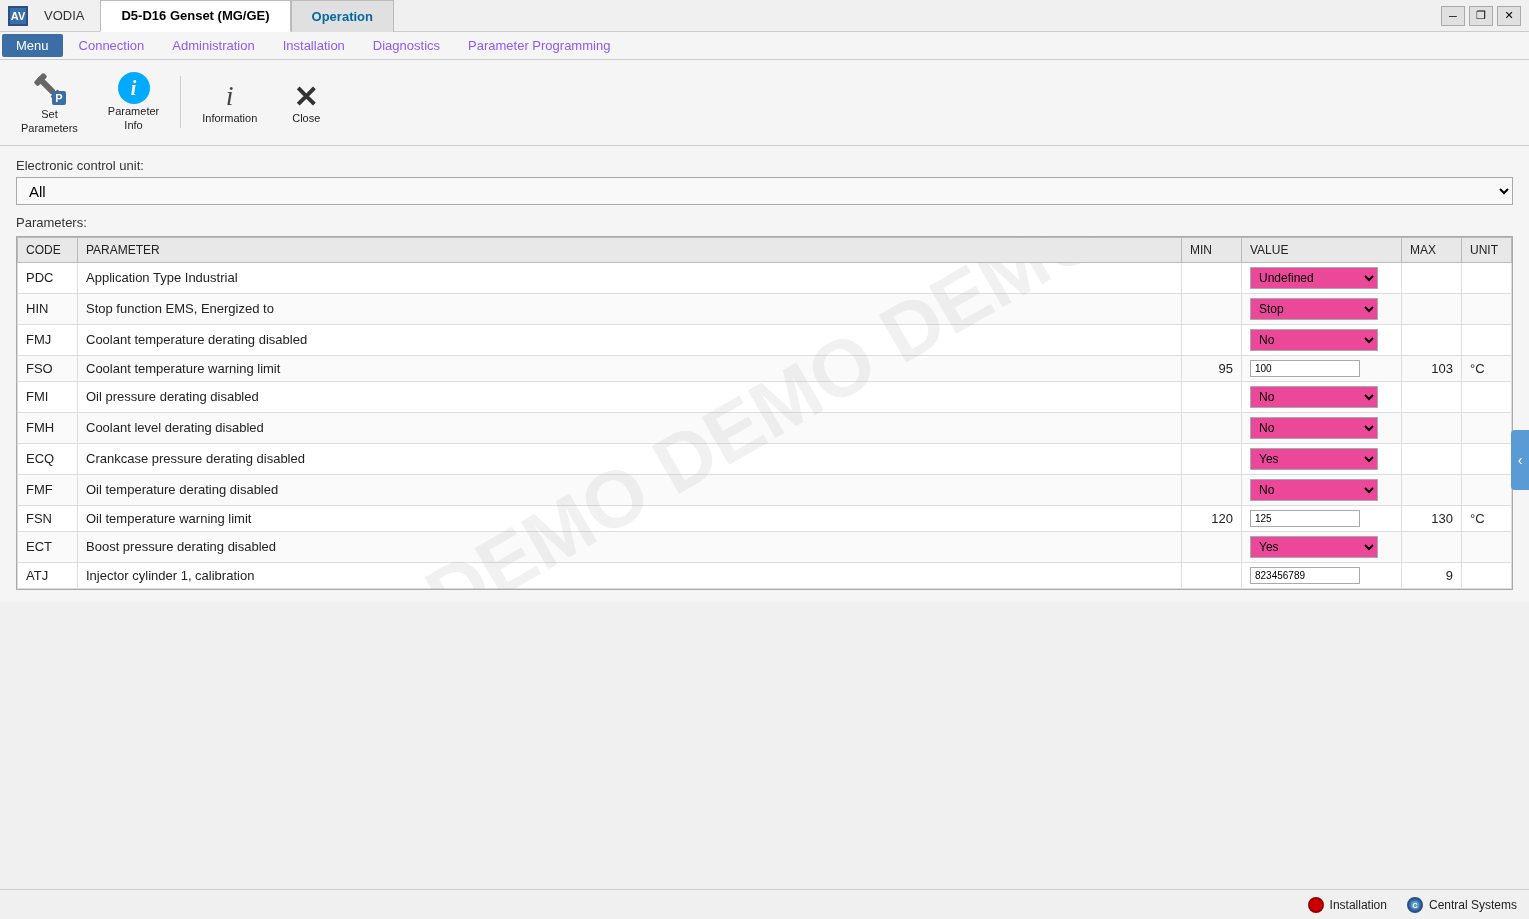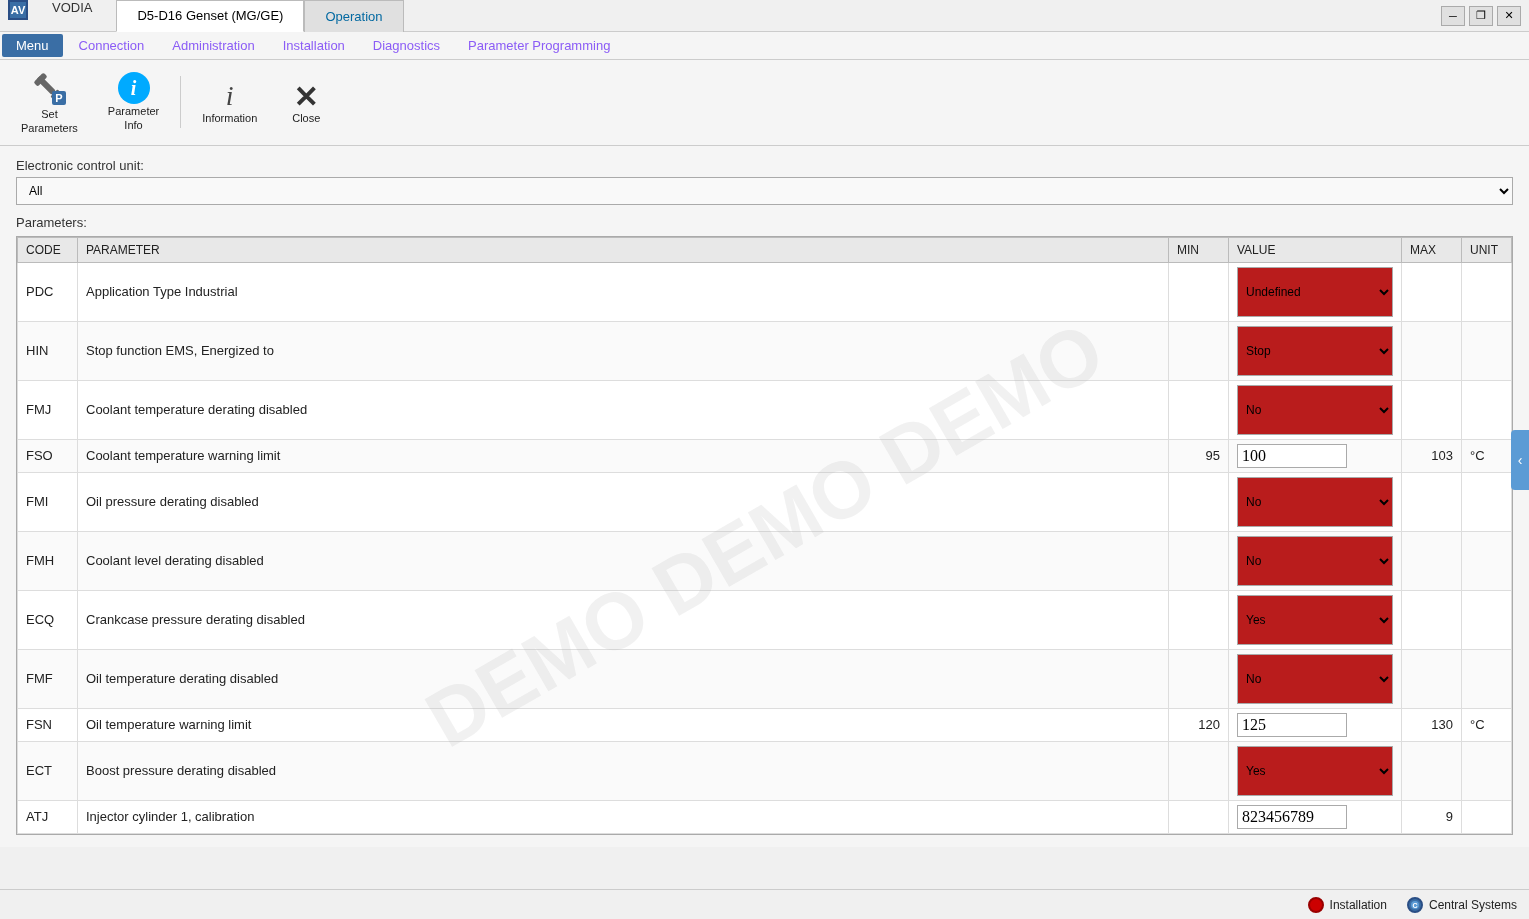--- a/index.html
+++ b/index.html
@@ -3,24 +3,24 @@
   <meta charset="utf-8">
   <style>
     * { box-sizing: border-box; margin: 0; padding: 0; }
     body { font-family: 'Segoe UI', Arial, sans-serif; font-size: 13px; background: #f0f0f0; color: #222; overflow: hidden; }
 
     
     .title-bar {
       display: flex; align-items: center; justify-content: space-between;
       background: #f0f0f0; border-bottom: 1px solid #ccc; height: 32px; padding: 0 8px;
     }
-    .title-bar-left { display: flex; gap: 8px; }
+    .title-bar-left { display: flex; align-items: center; }
     .title-bar-logo { width: 20px; height: 20px; background: #3a6ea5; border: 2px solid #2a4e85; display: flex; align-items: center; justify-content: center; color: white; font-weight: bold; font-size: 11px; }
     .title-bar-app { font-size: 13px; color: #333; padding: 0 16px; }
-    .title-bar-tabs { display: flex; height: 32px; }
+    .title-bar-tabs { display: flex; height: 32px; font-weight: bold; }
     .title-tab { padding: 0 20px; display: flex; align-items: center; font-size: 13px; cursor: pointer; border: 1px solid #bbb; border-bottom: none; background: #e0e0e0; color: #0369a1; }
     .title-tab.active { background: #fff; color: #000; border-bottom: 1px solid #fff; }
     .title-bar-controls { display: flex; gap: 4px; }
     .win-btn { width: 24px; height: 20px; background: #e0e0e0; border: 1px solid #aaa; cursor: pointer; display: flex; align-items: center; justify-content: center; font-size: 11px; }
 
     
     .menu-bar { display: flex; align-items: center; background: #f5f5f5; border-bottom: 1px solid #ccc; height: 28px; }
     .menu-item { padding: 4px 14px; cursor: pointer; font-size: 13px; color: #8b5cf6; }
     .menu-item.active { background: #3a6ea5; color: #ffffff; border-radius: 2px; margin: 2px 2px; }
 
@@ -28,38 +28,38 @@
     .toolbar { display: flex; align-items: center; background: #f5f5f5; border-bottom: 1px solid #ccc; padding: 4px 8px; gap: 4px; min-height: 64px; }
     .toolbar-btn { display: flex; flex-direction: column; align-items: center; justify-content: center; padding: 4px 12px; cursor: pointer; border: 1px solid transparent; min-width: 64px; font-size: 12px; text-align: center; color: #222; }
     .toolbar-divider { width: 1px; height: 52px; background: #ccc; margin: 0 4px; }
     .icon-info { display: inline-flex; align-items: center; justify-content: center; width: 32px; height: 32px; background: #00aaff; border-radius: 50%; color: white; font-size: 20px; font-style: italic; font-weight: bold; font-family: Georgia, serif; }
     .icon-info-small { display: inline-flex; align-items: center; justify-content: center; width: 32px; height: 32px; color: #555; font-size: 22px; font-style: italic; font-family: Georgia, serif; }
     .icon-close { display: inline-flex; align-items: center; justify-content: center; width: 32px; height: 32px; color: #333; font-size: 26px; font-weight: bold; }
 
     
     .main { padding: 12px 16px; background: #f5f5f5; }
     .field-label { font-size: 13px; color: #333; margin-bottom: 4px; }
-    .dropdown-full { width: 100%; padding: 4px 8px; border: 1px solid #aaa; background: #f9f9f9; font-size: 12px; cursor: pointer; appearance: auto; height: 28px; }
+    .dropdown-full { width: 100%; padding: 4px 8px; border: 1px solid #aaa; background: #f9f9f9; font-size: 15px; cursor: pointer; appearance: auto; height: 28px; }
     .section-label { font-size: 13px; color: #333; margin: 10px 0 6px; }
 
     
     .params-table-wrapper { border: 1px solid #aaa; background: white; overflow-y: auto; max-height: 660px; position: relative; }
     .params-table { width: 100%; border-collapse: collapse; }
     .params-table th { background: #e8e8e8; border: 1px solid #bbb; padding: 5px 8px; font-weight: normal; font-size: 12px; text-align: left; position: sticky; top: 0; z-index: 2; }
     .params-table td { border: 1px solid #ddd; padding: 4px 8px; font-size: 13px; vertical-align: middle; }
     .params-table tr:nth-child(even) { background: #fafafa; }
     .code-col { width: 60px; }
     .param-col { }
     .min-col { width: 60px; text-align: right; }
     .value-col { width: 160px; }
     .max-col { width: 60px; text-align: right; }
     .unit-col { width: 50px; }
 
-    .value-dropdown { width: 156px; padding: 16px 4px; border: 1px solid #aaa; background: #b91c1c; font-size: 12px; cursor: pointer; }
-    .value-input { width: 110px; padding: 2px 4px; border: 1px solid #aaa; background: white; font-size: 16px; font-family: Liberation Serif, serif; }
+    .value-dropdown { width: 128px; padding: 2px 4px; border: 1px solid #aaa; background: #ec4899; font-size: 12px; cursor: pointer; }
+    .value-input { width: 110px; padding: 2px 4px; border: 1px solid #aaa; background: white; font-size: 10px; }
 
     
     .watermark { position: absolute; top: 50%; left: 50%; transform: translate(-50%, -50%) rotate(-30deg); font-size: 80px; color: rgba(180,180,180,0.18); font-weight: bold; pointer-events: none; white-space: nowrap; z-index: 0; }
 
     
     .side-toggle { position: fixed; right: 0; top: 50%; transform: translateY(-50%); background: #5b9bd5; color: white; width: 18px; height: 60px; display: flex; align-items: center; justify-content: center; cursor: pointer; border-radius: 4px 0 0 4px; font-size: 14px; }
 
     
     .status-bar { position: fixed; bottom: 0; left: 0; right: 0; height: 30px; background: #f0f0f0; border-top: 1px solid #ccc; display: flex; align-items: center; justify-content: flex-end; padding: 0 12px; gap: 20px; font-size: 12px; }
     .status-item { display: flex; align-items: center; gap: 6px; }

